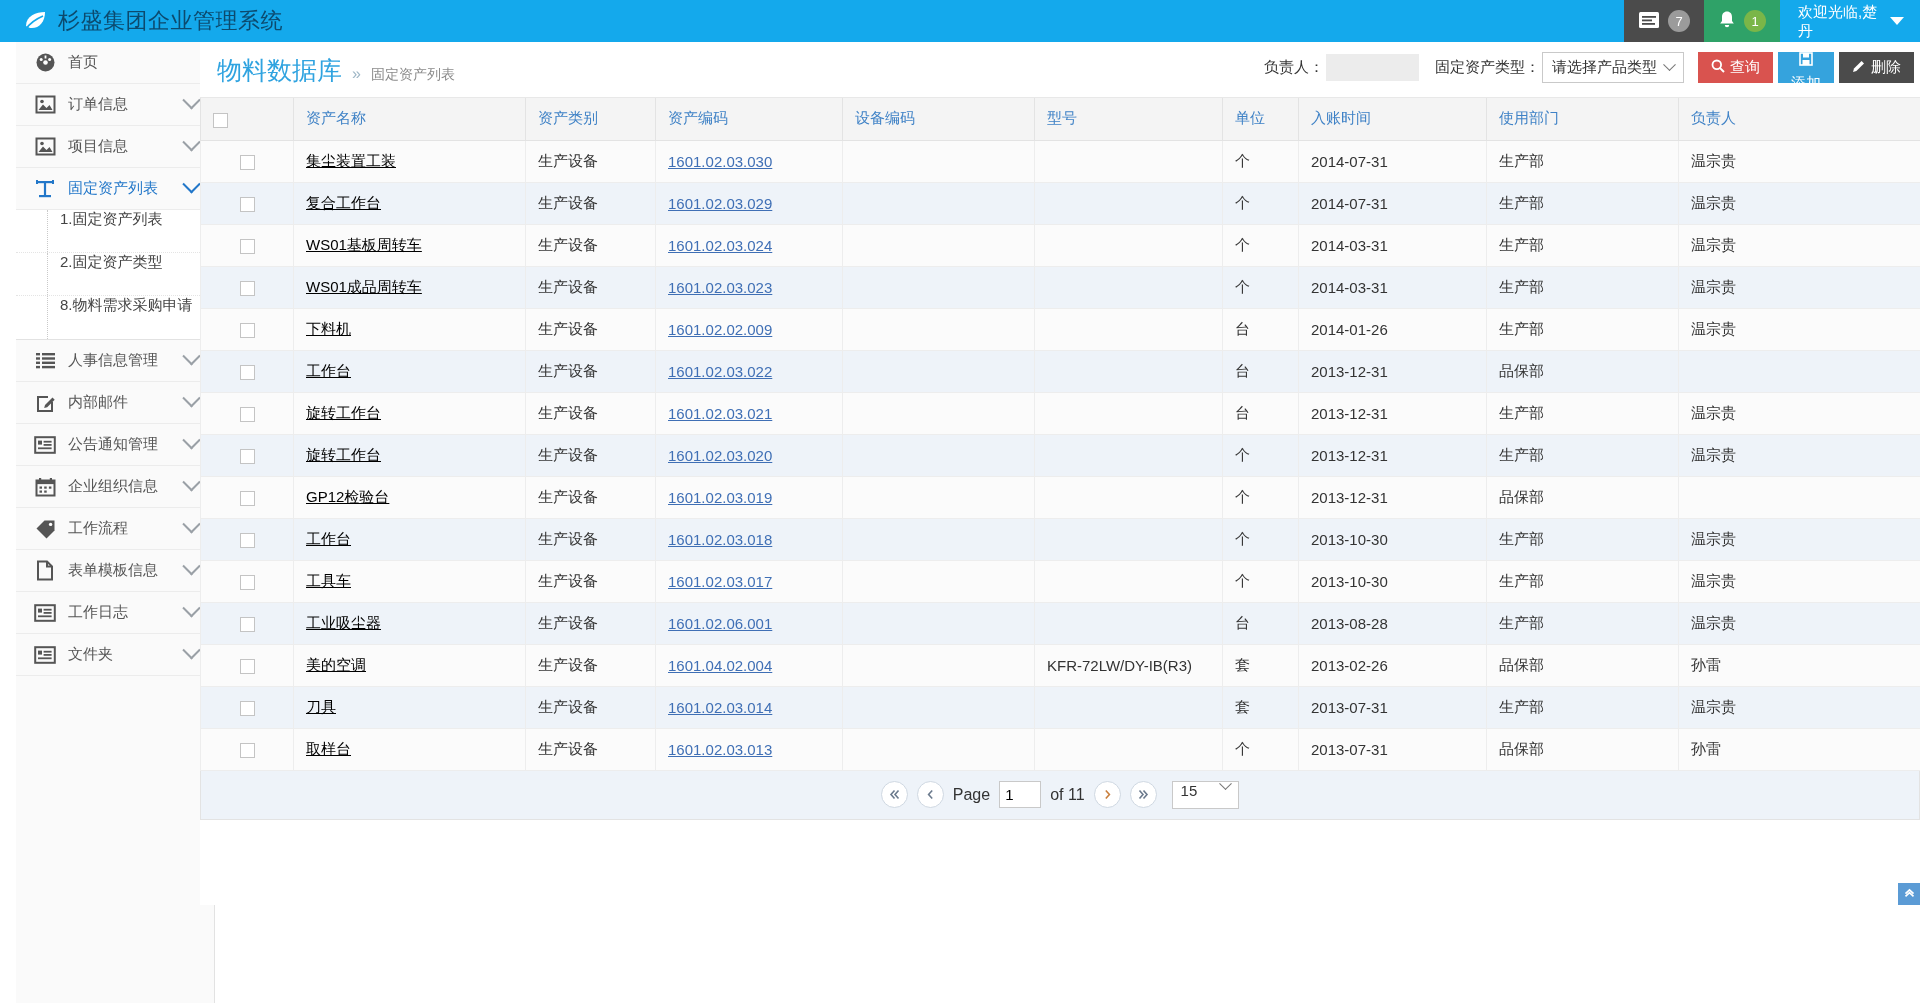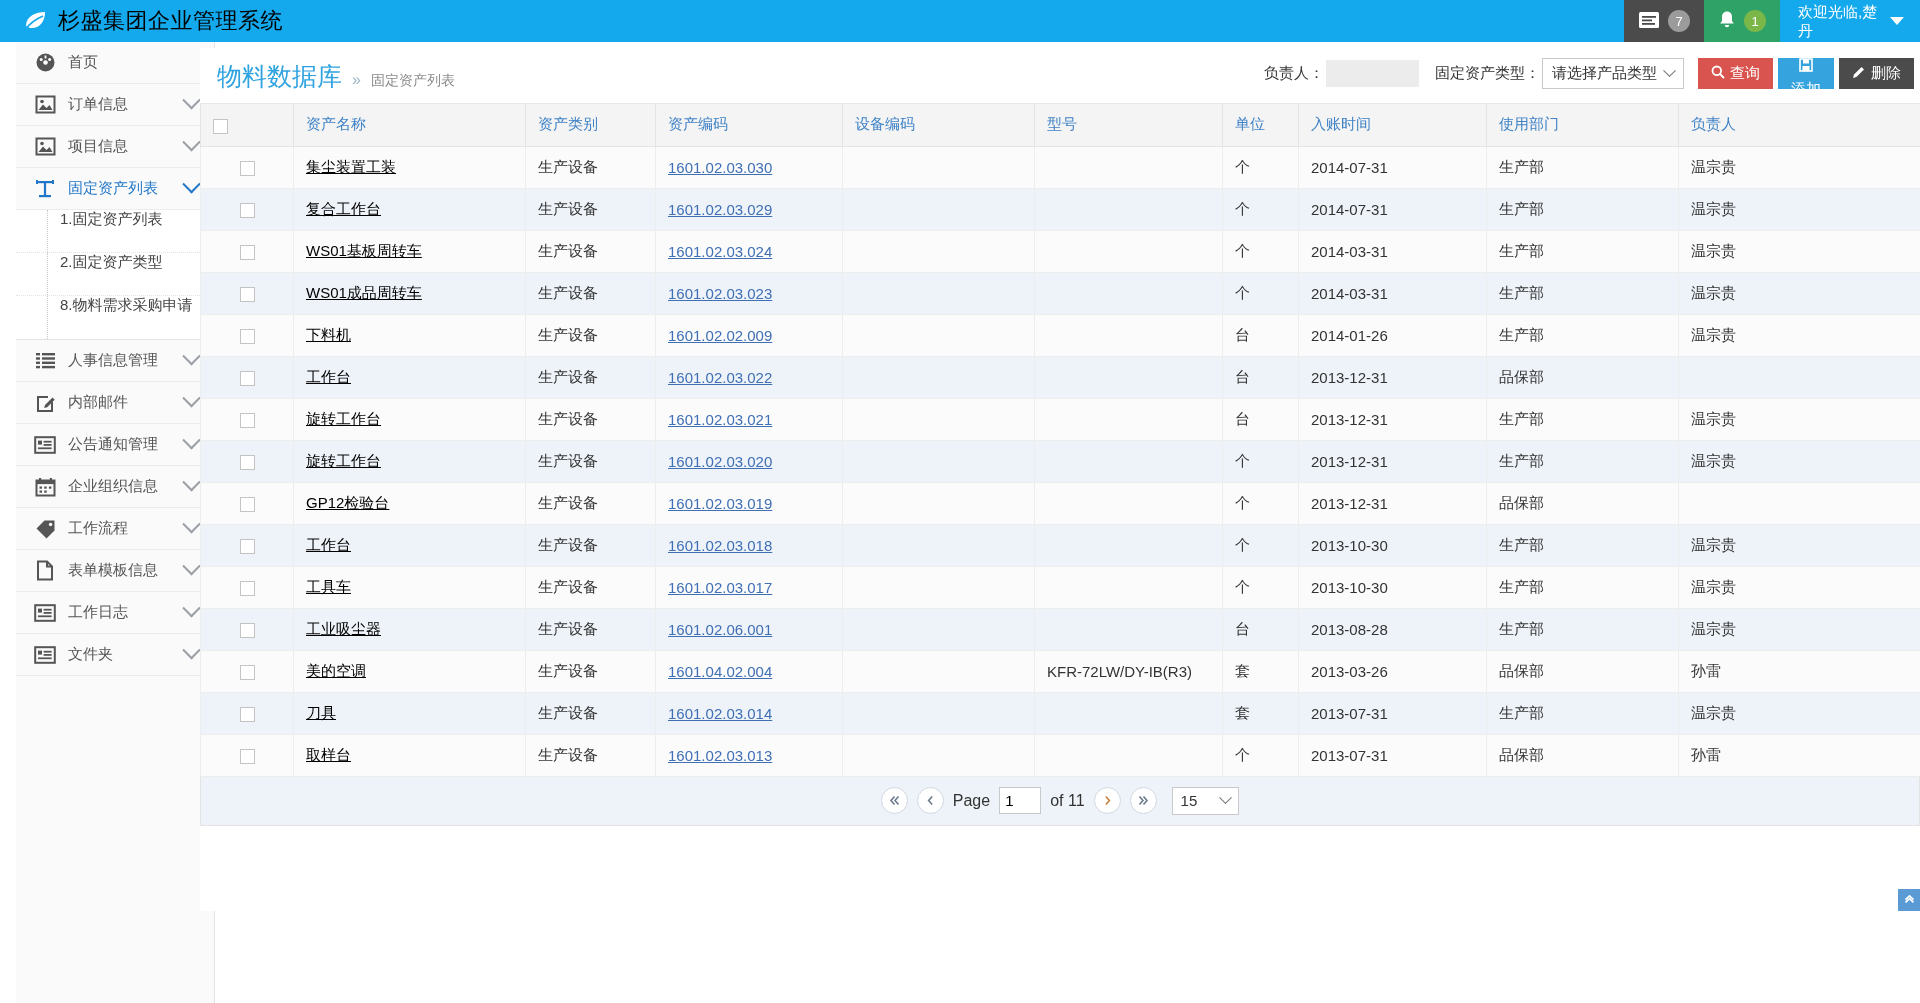--- a/index.html
+++ b/index.html
@@ -12,21 +12,21 @@
   }
   
   #topbar {
     position: absolute; top: 0; left: 0;
     width: 1920px; height: 42px;
     background: #14a9ec;
     display: flex; align-items: stretch;
   }
   #brand {
     display: flex; align-items: center; gap: 10px;
-    padding-left: 22px; color: #000000;
+    padding-left: 22px; color: #0c4a6e;
     font-size: 22px; letter-spacing: .5px;
     flex: 1;
     font-family: Liberation Serif, serif;
   }
   #brand .leaf { display: block; }
   #topbar-right { display: flex; align-items: stretch; }
   .tb-block {
     display: flex; align-items: center; gap: 8px;
     padding: 0 14px; color: #fff; font-size: 15px;
   }
@@ -98,21 +98,21 @@
     position: relative; cursor: pointer;
     background: #fff;
   }
   .sub-item:last-child { border-bottom: none; }
   .sub-item::before {
     content: ""; position: absolute; left: 31px; top: 0; bottom: 0;
     border-left: 1px dotted #c9c9c9;
   }
   
   #main {
-    position: absolute; top: 48px; left: 200px;
+    position: absolute; top: 42px; left: 200px;
     width: 1720px; height: 863px;
     background: #fff; overflow: hidden;
   }
   #page-head {
     height: 56px; position: relative;
     border-bottom: 1px solid #e8e8e8;
     padding-left: 17px;
   }
   #page-title-wrap { position: absolute; left: 17px; top: 12px; display: flex; align-items: baseline; gap: 10px; }
   #page-title { font-size: 25px; color: #2fa3e0; font-weight: normal; }
@@ -200,21 +200,21 @@
     font-size: 15px; color: #6b7a8d; cursor: pointer; line-height: 1;
     font-family: inherit;
   }
   #page-input {
     width: 42px; height: 27px; border: 1px solid #c9c9c9;
     background: #fff; font-size: 15px; padding: 0 5px;
     outline: none; font-family: inherit;
   }
   #size-select {
     height: 28px; border: 1px solid #c9c9c9; background: #fff;
-    display: inline-flex; align-items: center; gap: 24px;
+    display: inline-flex; align-items: flex-start; gap: 24px;
     padding: 0 8px; font-size: 15px; cursor: pointer; margin-left: 6px;
   }
   
   #to-top {
     position: absolute; right: 0; bottom: 0;
     width: 22px; height: 22px; background: #5b9bd5;
     color: #fff; display: flex; align-items: center; justify-content: center;
     font-size: 12px; cursor: pointer;
   }
 </style>
@@ -658,21 +658,21 @@
             <td>温宗贵</td>
           </tr>
           <tr>
             <td class="cb"><span class="chk"></span></td>
             <td><a class="cell-link">美的空调</a></td>
             <td>生产设备</td>
             <td><a class="code-link">1601.04.02.004</a></td>
             <td></td>
             <td>KFR-72LW/DY-IB(R3)</td>
             <td>套</td>
-            <td>2013-03-26</td>
+            <td>2013-02-26</td>
             <td>品保部</td>
             <td>孙雷</td>
           </tr>
           <tr>
             <td class="cb"><span class="chk"></span></td>
             <td><a class="cell-link">刀具</a></td>
             <td>生产设备</td>
             <td><a class="code-link">1601.02.03.014</a></td>
             <td></td>
             <td></td>

